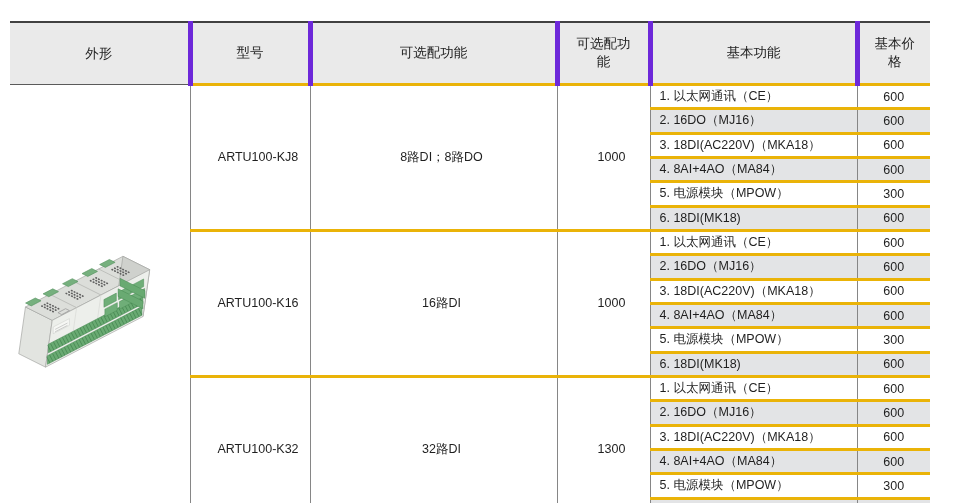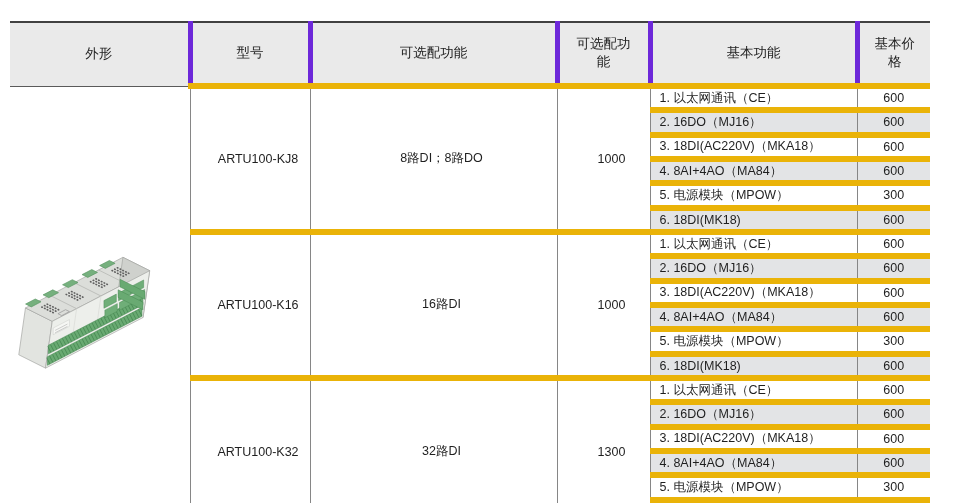--- a/index.html
+++ b/index.html
@@ -14,21 +14,21 @@
   thead tr{height:26px;}
   thead th{
     background:#eaeaea;font-weight:400;font-size:13.5px;color:#222;
     border-top:2px solid #414141;border-bottom:1px solid #5a5a5a;
     text-align:center;padding:12px;
   }
   thead th + th{border-left:5px solid #6d28d9;}
   tbody tr{height:24.33px;}
   tbody td{
     font-size:12.5px;padding:0;text-align:center;vertical-align:middle;
-    border-left:1px solid #868686;border-top:6px solid #eab308;
+    border-left:1px solid #868686;border-top:3px solid #eab308;
     background:#fff;
   }
   td.appearance{border-left:none;border-top:none;vertical-align:middle;}
   td.opt{text-align:left;padding-left:9px;}
   tbody tr:nth-child(even) td.opt,
   tbody tr:nth-child(even) td.optp{background:#e3e4e6;}
   td.model,td.func,td.bprice{background:#fff;padding-left:16px;}
   svg.device{display:block;margin:6px auto 0 auto;}
 </style>
 </head>

